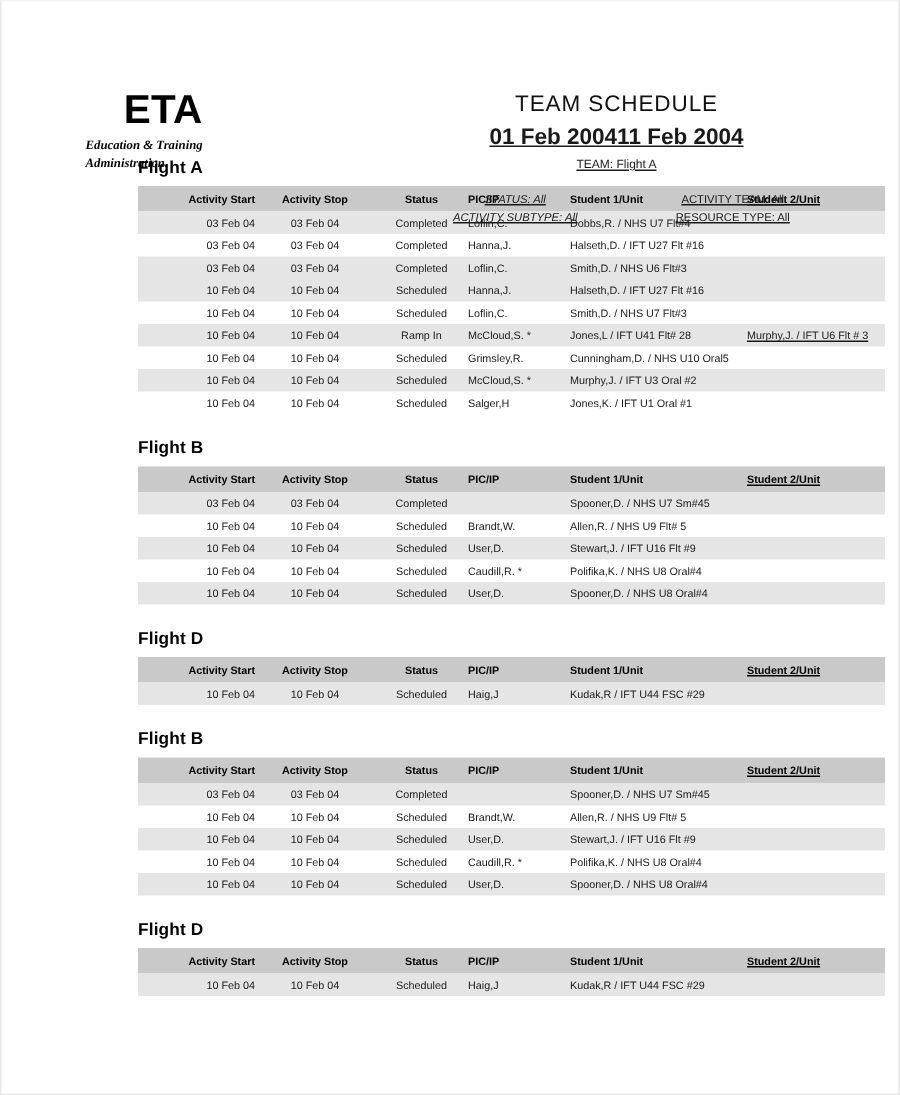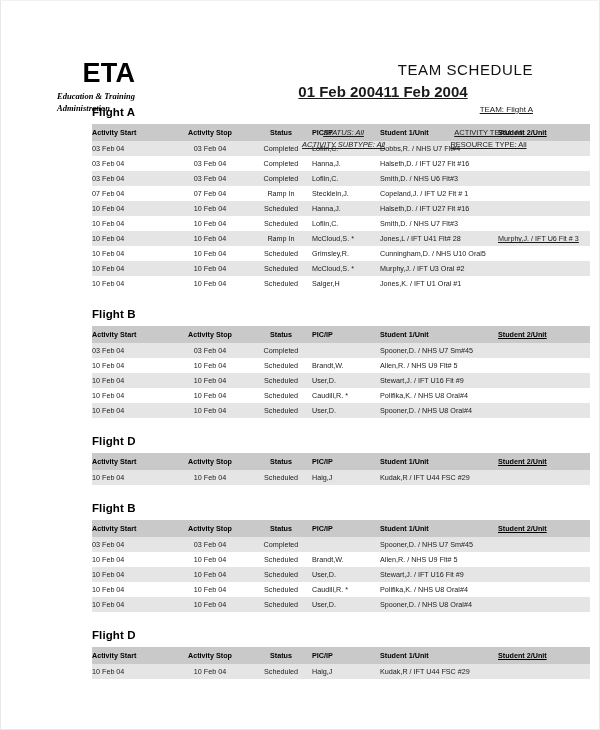--- a/index.html
+++ b/index.html
@@ -50,24 +50,24 @@
     font-style: italic;
     font-weight: bold;
     font-size: 8.5px;
     color: #000;
     margin-top: 3px;
     line-height: 1.45;
   }
 
   .doc-head {
     position: absolute;
-    left: 232px;
+    left: 260px;
     top: 60px;
     width: 300px;
-    text-align: right;
+    text-align: center;
   }
   .doc-title {
     font-size: 15px;
     font-weight: normal;
     letter-spacing: 0.6px;
     color: #111;
   }
   .doc-location {
     margin-top: 5px;
     font-size: 8px;
@@ -139,21 +139,21 @@
   tr.stripe td { background: #e5e5e5; }
 
   
   col.c-start { width: 78px; }
   col.c-stop  { width: 80px; }
   col.c-status{ width: 62px; }
   col.c-pic   { width: 68px; }
   col.c-s1    { width: 118px; }
   col.c-s2    { width: 92px; }
 
-  th.c-start, td.c-start  { text-align: left; }
+  th.c-start, td.c-start  { text-align: right; }
   th.c-stop,  td.c-stop   { text-align: center; }
   th.c-status,td.c-status { text-align: center; }
   th.c-pic             { text-align: left; padding-left: 2px; }
   td.c-pic             { text-align: left; padding-left: 2px; }
   th.c-s1, td.c-s1     { text-align: left; padding-left: 4px; }
   th.c-s2, td.c-s2     { text-align: left; padding-left: 6px; text-decoration: underline; }
 </style>
 </head>
 <body>
 
@@ -231,28 +231,20 @@
               <td class="c-s2"></td>
             </tr>
             <tr class="stripe">
               <td class="c-start">03 Feb 04</td>
               <td class="c-stop">03 Feb 04</td>
               <td class="c-status">Completed</td>
               <td class="c-pic">Loflin,C.</td>
               <td class="c-s1">Smith,D. / NHS U6 Flt#3</td>
               <td class="c-s2"></td>
             </tr>
-            <tr>
-              <td class="c-start">07 Feb 04</td>
-              <td class="c-stop">07 Feb 04</td>
-              <td class="c-status">Ramp In</td>
-              <td class="c-pic">Stecklein,J.</td>
-              <td class="c-s1">Copeland,J. / IFT U2  Flt  # 1</td>
-              <td class="c-s2"></td>
-            </tr>
             <tr class="stripe">
               <td class="c-start">10 Feb 04</td>
               <td class="c-stop">10 Feb 04</td>
               <td class="c-status">Scheduled</td>
               <td class="c-pic">Hanna,J.</td>
               <td class="c-s1">Halseth,D. / IFT U27 Flt #16</td>
               <td class="c-s2"></td>
             </tr>
             <tr>
               <td class="c-start">10 Feb 04</td>

